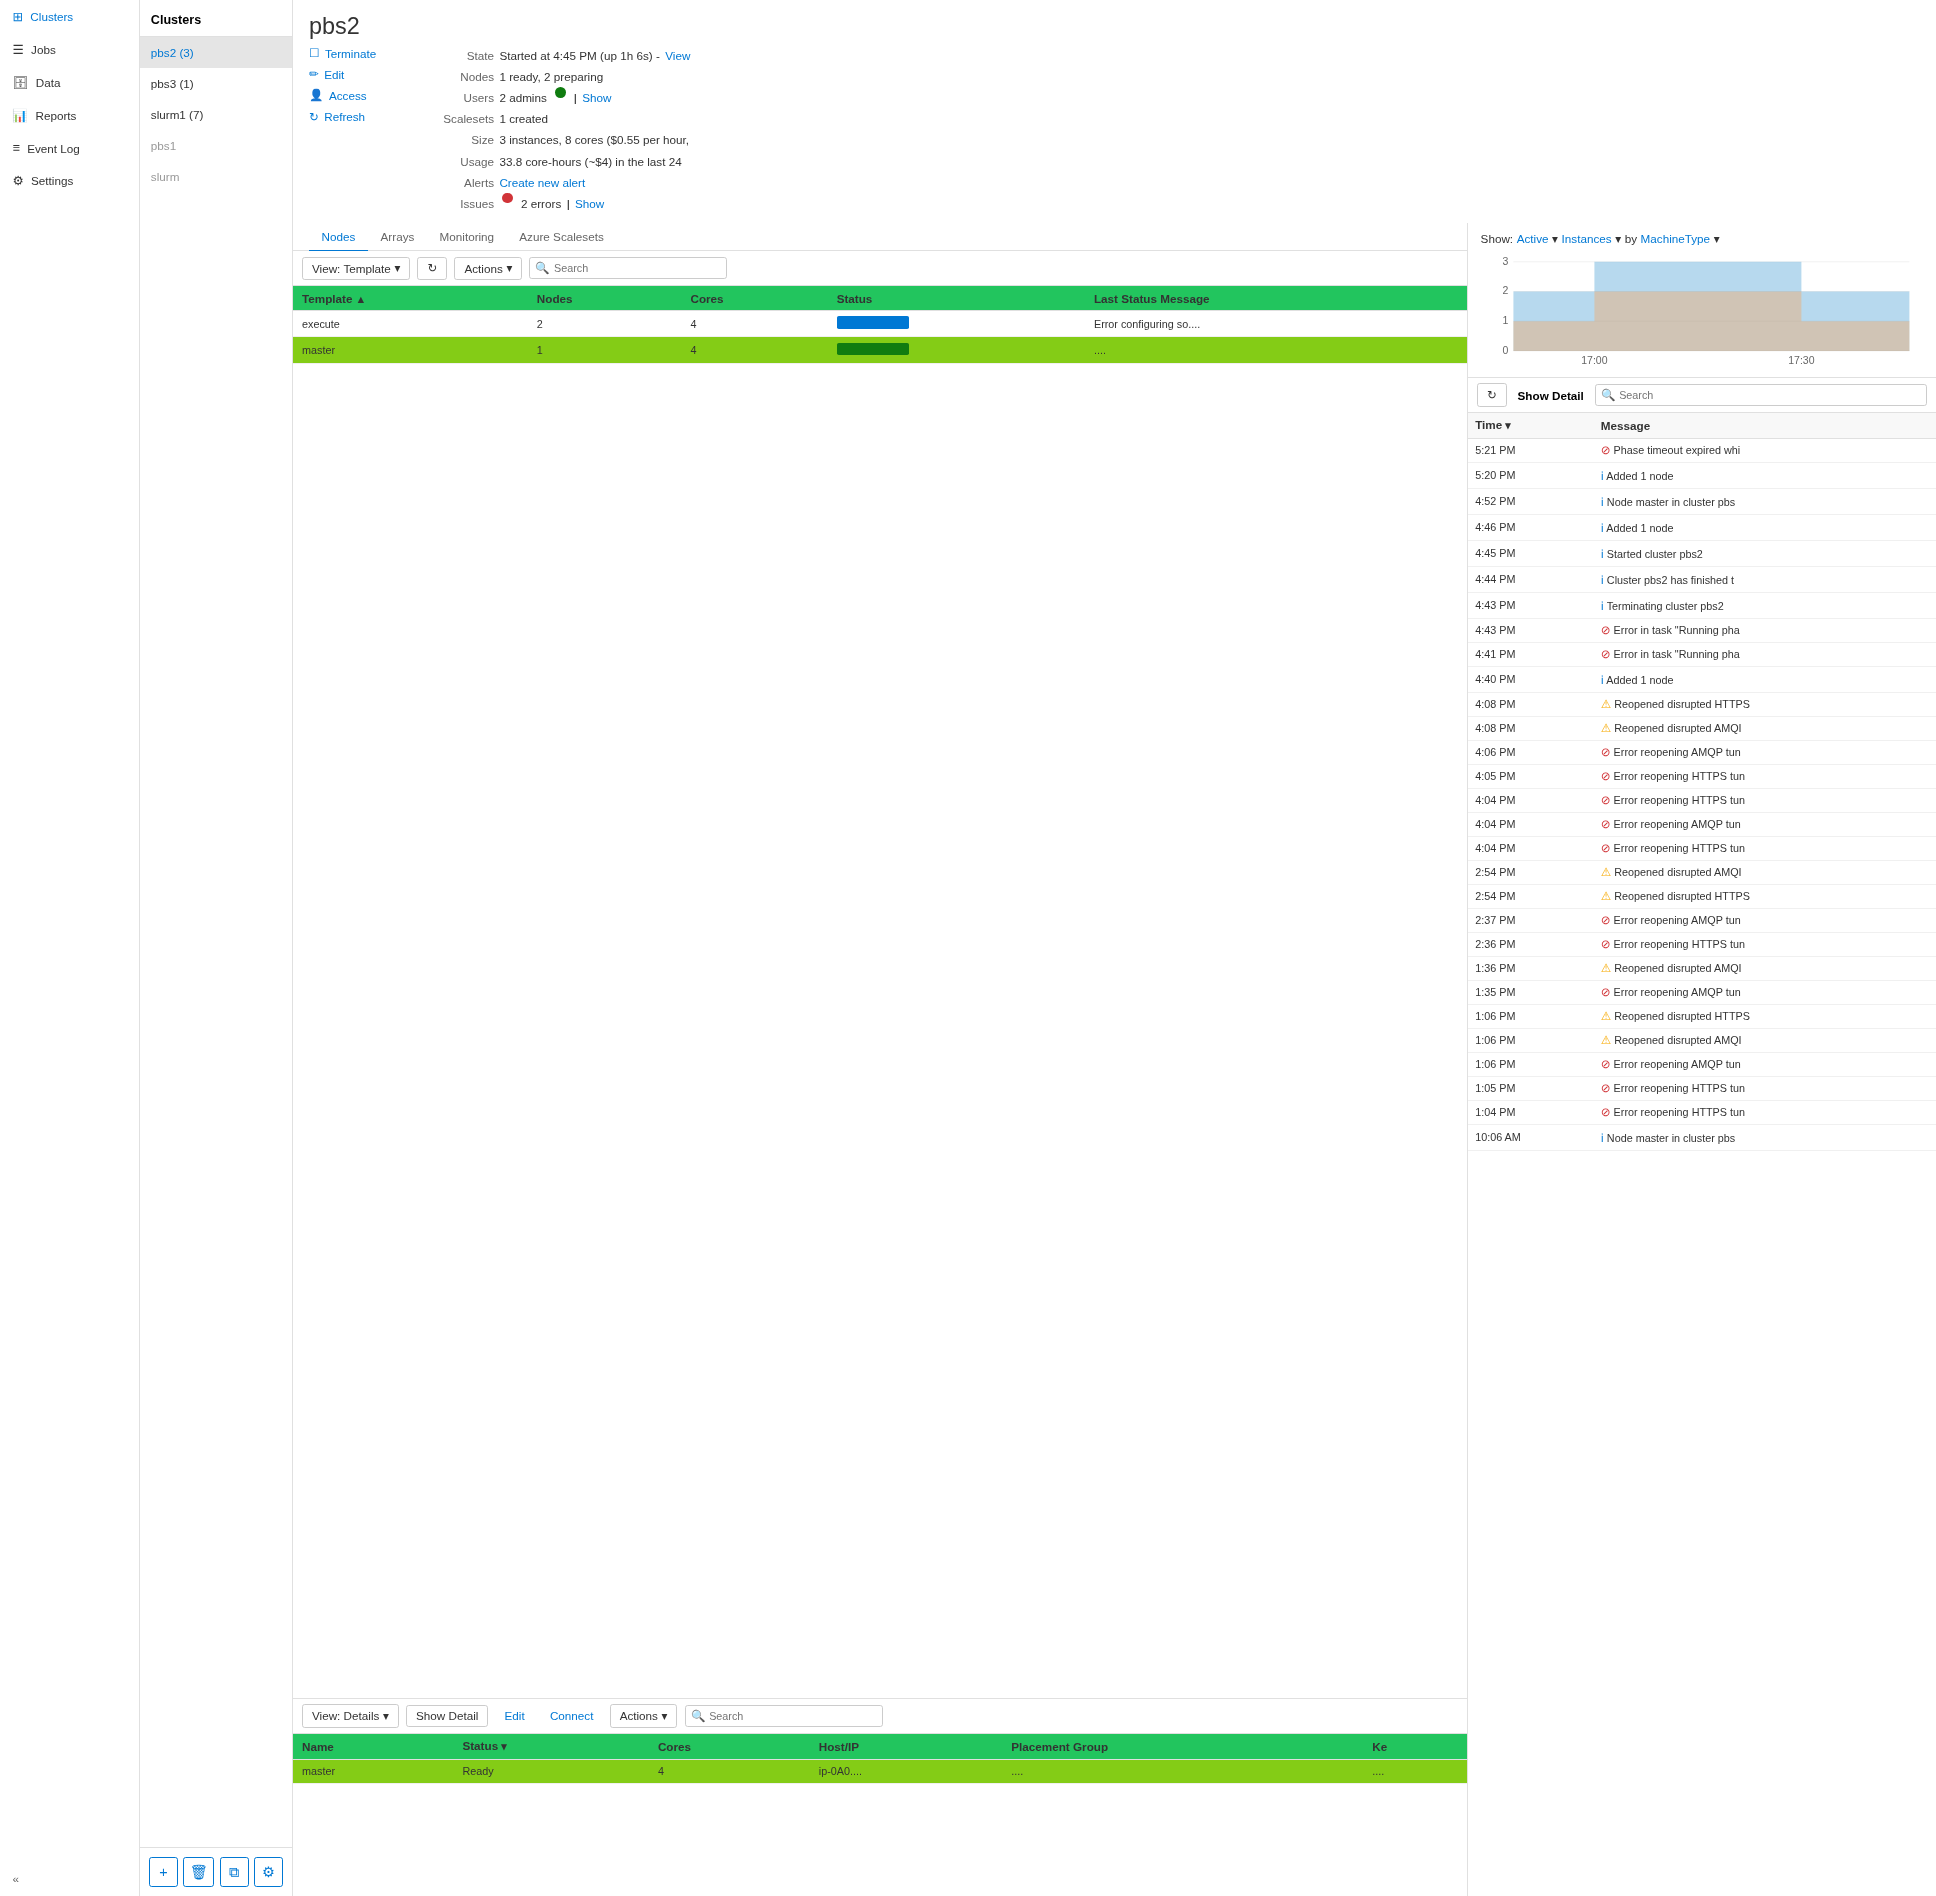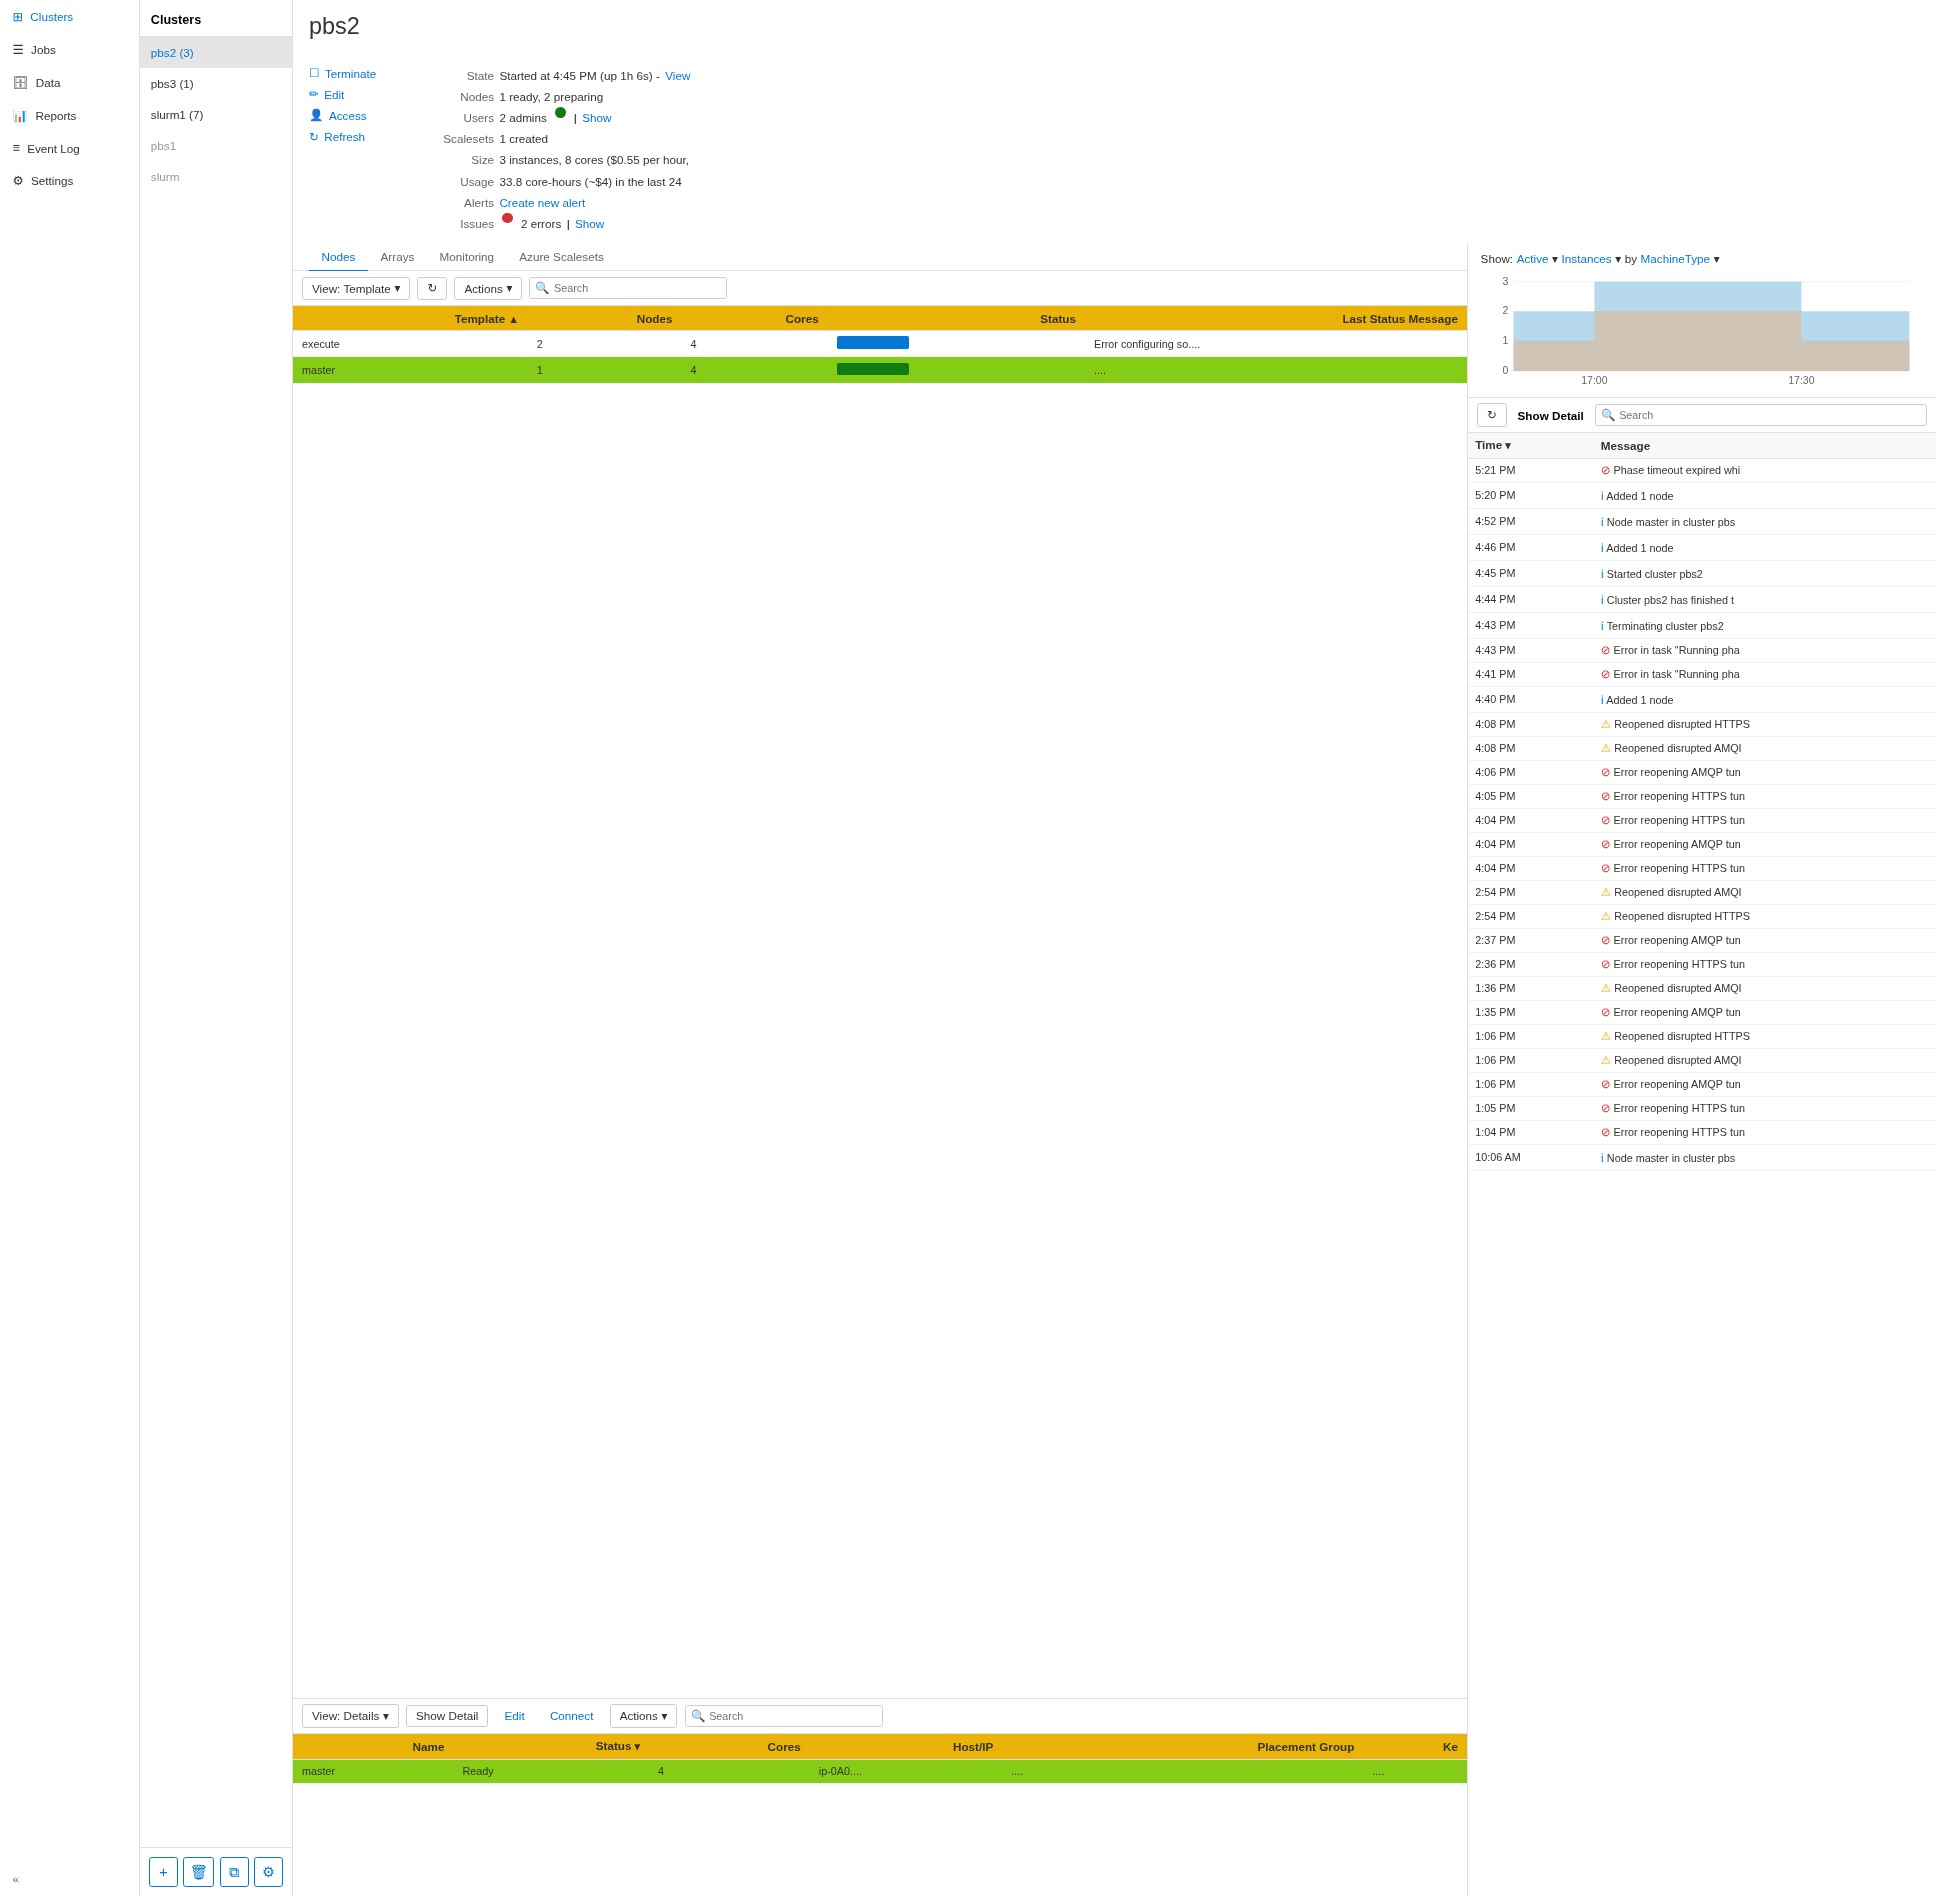--- a/index.html
+++ b/index.html
@@ -17,21 +17,21 @@
     .cluster-list-header { padding: 12.6px 10.8px 9px; font-weight: 600; font-size: 12.6px; border-bottom: 0.9px solid #e0e0e0; }
     .cluster-item { padding: 9px 10.8px; cursor: pointer; color: #333; }
     .cluster-item.active { background: #e5e5e5; color: #0078d4; font-weight: 500; }
     .cluster-item.dimmed { color: #999; }
     .cluster-footer { margin-top: auto; border-top: 0.9px solid #e0e0e0; display: flex; padding: 9px; gap: 5.4px; }
     .cluster-footer button { flex: 1; padding: 5.4px; border: 0.9px solid #0078d4; background: #fff; color: #0078d4; cursor: pointer; border-radius: 2.7px; font-size: 14.4px; }
 
     
     .main-content { flex: 1; display: flex; flex-direction: column; overflow: hidden; }
     .main-header { padding: 12.6px 16px 3.6px; }
-    .main-title { font-size: 23.4px; font-weight: 400; color: #333; margin-bottom: 22px; }
+    .main-title { font-size: 23.4px; font-weight: 400; color: #333; margin-bottom: 2px; }
 
     .info-grid { display: flex; gap: 0; padding: 0 16px 9px; }
     .info-actions { display: flex; flex-direction: column; gap: 5.4px; margin-right: 18px; min-width: 99px; }
     .action-btn { display: flex; align-items: center; gap: 5.4px; color: #0078d4; cursor: pointer; text-decoration: none; background: none; border: none; font-size: 11.7px; padding: 0.9px 0; }
     .info-details { flex: 1; }
     .info-row { display: flex; gap: 5.4px; line-height: 1.8; font-size: 11.7px; }
     .info-label { color: #666; min-width: 68px; text-align: right; }
     .info-value { color: #333; }
     .info-link { color: #0078d4; cursor: pointer; }
     .badge-green { display: inline-block; width: 10.8px; height: 10.8px; background: #107c10; border-radius: 50%; vertical-align: middle; margin: 0 2.7px; }
@@ -50,21 +50,21 @@
 
     
     .toolbar { display: flex; align-items: center; gap: 7.2px; padding: 5.4px 9px; border-bottom: 0.9px solid #e0e0e0; }
     .toolbar-btn { padding: 3.6px 9px; border: 0.9px solid #ccc; background: #fff; cursor: pointer; border-radius: 2.7px; color: #333; font-size: 10.8px; display: flex; align-items: center; gap: 3.6px; }
     .toolbar-btn.link { border: none; color: #0078d4; background: none; }
     .search-box { display: flex; align-items: center; border: 0.9px solid #ccc; border-radius: 2.7px; padding: 2.7px 5.4px; gap: 3.6px; flex: 1; max-width: 198px; }
     .search-box input { border: none; outline: none; font-size: 10.8px; width: 100%; }
 
     
     .data-table { width: 100%; border-collapse: collapse; }
-    .data-table th { background: #eab308; border-bottom: 1.8px solid #e0e0e0; padding: 5.4px 9px; text-align: right; font-weight: 600; font-size: 10.8px; color: #333; cursor: pointer; white-space: nowrap; }
+    .data-table th { background: #22c55e; border-bottom: 1.8px solid #e0e0e0; padding: 5.4px 9px; text-align: left; font-weight: 600; font-size: 10.8px; color: #333; cursor: pointer; white-space: nowrap; }
     .data-table td { padding: 5.4px 9px; border-bottom: 0.9px solid #f0f0f0; font-size: 10.8px; color: #333; }
     .data-table tr.selected td { background: #84cc16; }
     .table-container { overflow: auto; flex: 1; }
     .status-bar-blue { display: inline-block; width: 72px; height: 12.6px; background: #0078d4; border-radius: 1.8px; }
     .status-bar-green { display: inline-block; width: 72px; height: 12.6px; background: #107c10; border-radius: 1.8px; }
 
     
     .right-panel { width: 468px; display: flex; flex-direction: column; overflow: hidden; }
 
     

